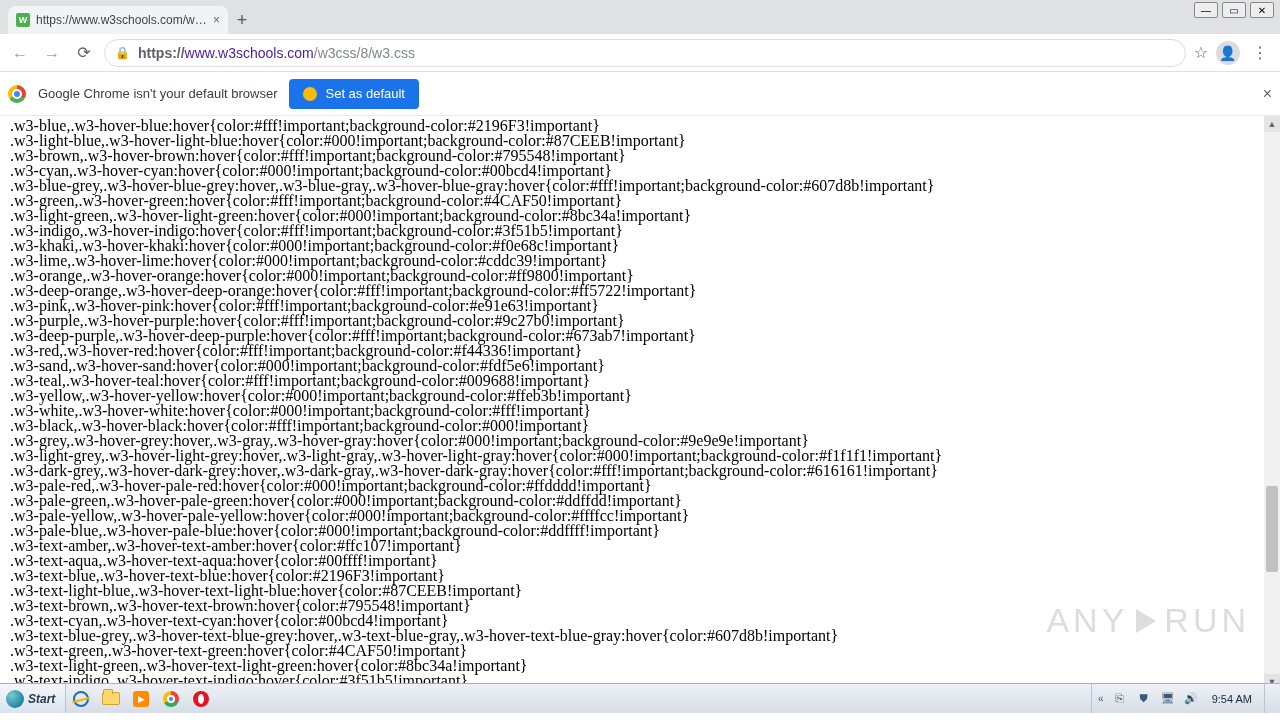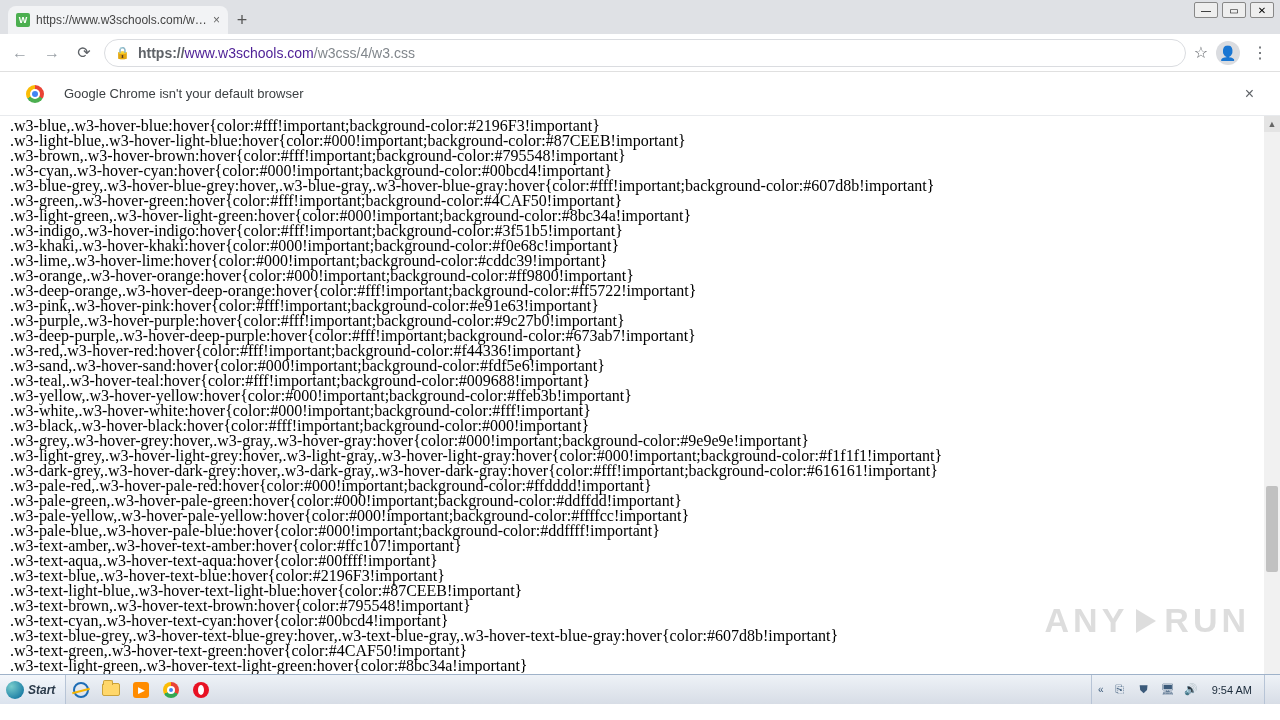--- a/index.html
+++ b/index.html
@@ -20,39 +20,39 @@
   .navbtn.active { color: #5f6368; }
   .omnibox { flex: 1; height: 28px; border: 1px solid #dadce0; border-radius: 14px; display: flex; align-items: center; padding: 0 10px; gap: 8px; font-size: 14px; color: #202124; }
   .lock { color: #5f6368; font-size: 12px; }
   .url-prefix { color: #5f6368; font-weight: bold; }
   .url-host { color: #4c1d95; }
   .url-path { color: #80868b; }
   .star { color: #5f6368; font-size: 16px; cursor: pointer; }
   .avatar { width: 24px; height: 24px; border-radius: 50%; background: #dadce0; display:flex;align-items:center;justify-content:center;color:#5f6368;font-size:14px;cursor:pointer;}
   .menu { width: 24px; height: 24px; display:flex;align-items:center;justify-content:center;color:#5f6368;cursor:pointer;}
   
-  .infobar { height: 44px; background: #fff; border-bottom: 1px solid #e8eaed; display: flex; align-items: center; padding: 0 26px; gap: 20px; font-size: 13px; color: #3c4043; justify-content: center; }
+  .infobar { height: 44px; background: #fff; border-bottom: 1px solid #e8eaed; display: flex; align-items: center; padding: 0 8px; gap: 12px; font-size: 13px; color: #3c4043; justify-content: center; }
   .infobar .chrome-icon { width:18px;height:18px;border-radius:50%;background: conic-gradient(#ea4335 0 120deg,#4caf50 120deg 240deg,#fbbc05 240deg 360deg); position:relative;}
   .infobar .chrome-icon::after{content:"";position:absolute;inset:4px;border-radius:50%;background:#fff;}
   .infobar .chrome-icon::before{content:"";position:absolute;inset:6px;border-radius:50%;background:#4285f4;z-index:1;}
   .setdefault { background:#1a73e8; color:#fff; border:none; height:30px; padding:0 14px; border-radius:4px; font-size:13px; display:flex;align-items:center;gap:8px;cursor:pointer;}
   .setdefault .shield{width:14px;height:14px;border-radius:50%;background:#fbbc05;}
   .infobar .x { margin-left:auto; color:#5f6368; font-size:16px; cursor:pointer;}
   
   .content { position: absolute; top: 116px; bottom: 30px; left: 0; right: 0; overflow: hidden; background:#fff; }
   .content pre { font-family: Liberation Serif, serif; font-size: 16px; line-height: 15px; white-space: pre; color: #000; padding: 2px 10px; }
   .content-scroll { position:absolute; right:0; top:0; bottom:0; width:16px; background:#f1f1f1;}
   .content-scroll .up,.content-scroll .down{height:16px;background:#e4e4e4;display:flex;align-items:center;justify-content:center;font-size:9px;color:#666;cursor:pointer;}
   .content-scroll .down{position:absolute;bottom:0;left:0;right:0;}
   .content-scroll .thumb{position:absolute;left:2px;right:2px;top:370px;height:86px;background:#c1c1c1;border-radius:2px;cursor:pointer;}
   
-  .watermark { position:absolute; right:30px; bottom:50px; font-size:34px; letter-spacing:4px; color:rgba(120,120,120,0.25); font-weight:700; display:flex;align-items:center;gap:8px; pointer-events:none;}
+  .watermark { position:absolute; right:30px; bottom:50px; font-size:34px; letter-spacing:4px; color:rgba(120,120,120,0.25); font-weight:400; display:flex;align-items:center;gap:8px; pointer-events:none;}
   .watermark .tri { width:0;height:0;border-left:20px solid rgba(120,120,120,0.25);border-top:12px solid transparent;border-bottom:12px solid transparent;}
   
-  .taskbar { position:absolute; bottom:16px; left:0; right:0; height:30px; background: linear-gradient(#eef2f7,#d7dde6); border-top:1px solid #9fb2c9; display:flex; align-items:center; font-size:12px;}
+  .taskbar { position:absolute; bottom:7px; left:0; right:0; height:30px; background: linear-gradient(#eef2f7,#d7dde6); border-top:1px solid #9fb2c9; display:flex; align-items:center; font-size:12px;}
   .start { height:100%; padding:0 10px 0 6px; display:flex;align-items:center;gap:4px; background:linear-gradient(#f4f7fb,#dbe3ee); border-right:1px solid #b7c4d6; cursor:pointer;}
   .start .orb{width:18px;height:18px;border-radius:50%;background:radial-gradient(circle at 30% 30%, #7cc,#069);}
   .task-icons { display:flex; align-items:center; height:100%; }
   .task-icons .ti{ width:30px;height:100%;display:flex;align-items:center;justify-content:center;cursor:pointer;}
   .ie{width:16px;height:16px;border:2px solid #1e6db5;border-radius:50%;position:relative;}
   .ie::after{content:"";position:absolute;left:-3px;right:-3px;top:6px;height:2px;background:#f7b500;transform:rotate(-15deg);}
   .folder{width:18px;height:13px;background:#ffd76a;border:1px solid #caa23a;border-radius:2px;position:relative;}
   .folder::before{content:"";position:absolute;top:-4px;left:0;width:8px;height:4px;background:#ffd76a;border:1px solid #caa23a;border-bottom:none;border-radius:2px 2px 0 0;}
   .wmp{width:16px;height:16px;border-radius:3px;background:#ff8c00;display:flex;align-items:center;justify-content:center;color:#fff;font-size:9px;}
   .chrome-sm{width:16px;height:16px;border-radius:50%;background: conic-gradient(#ea4335 0 120deg,#34a853 120deg 240deg,#fbbc05 240deg 360deg);position:relative;}
@@ -83,31 +83,35 @@
   <div class="newtab">+</div>
 </div>
 
 <div class="toolbar">
   <div class="navbtn">←</div>
   <div class="navbtn">→</div>
   <div class="navbtn active">⟳</div>
   <div class="omnibox">
     <span class="lock">🔒</span>
     <span>
-      <span class="url-prefix">https://</span><span class="url-host">www.w3schools.com</span><span class="url-path">/w3css/4/w3.css</span>
+      <span class="url-prefix">https://</span><span class="url-host">www.w3schools.com</span><span class="url-path">/w3css/8/w3.css</span>
     </span>
   </div>
   <div class="star">☆</div>
   <div class="avatar">👤</div>
   <div class="menu">⋮</div>
 </div>
 
 <div class="infobar">
   <div class="chrome-icon"></div>
   <span>Google Chrome isn't your default browser</span>
+  <button class="setdefault">
+    <span class="shield"></span>
+    <span>Set as default</span>
+  </button>
   <div class="x">×</div>
 </div>
 
 <div class="content">
   <pre id="css-pre">.w3-blue,.w3-hover-blue:hover{color:#fff!important;background-color:#2196F3!important}
 .w3-light-blue,.w3-hover-light-blue:hover{color:#000!important;background-color:#87CEEB!important}
 .w3-brown,.w3-hover-brown:hover{color:#fff!important;background-color:#795548!important}
 .w3-cyan,.w3-hover-cyan:hover{color:#000!important;background-color:#00bcd4!important}
 .w3-blue-grey,.w3-hover-blue-grey:hover,.w3-blue-gray,.w3-hover-blue-gray:hover{color:#fff!important;background-color:#607d8b!important}
 .w3-green,.w3-hover-green:hover{color:#fff!important;background-color:#4CAF50!important}

